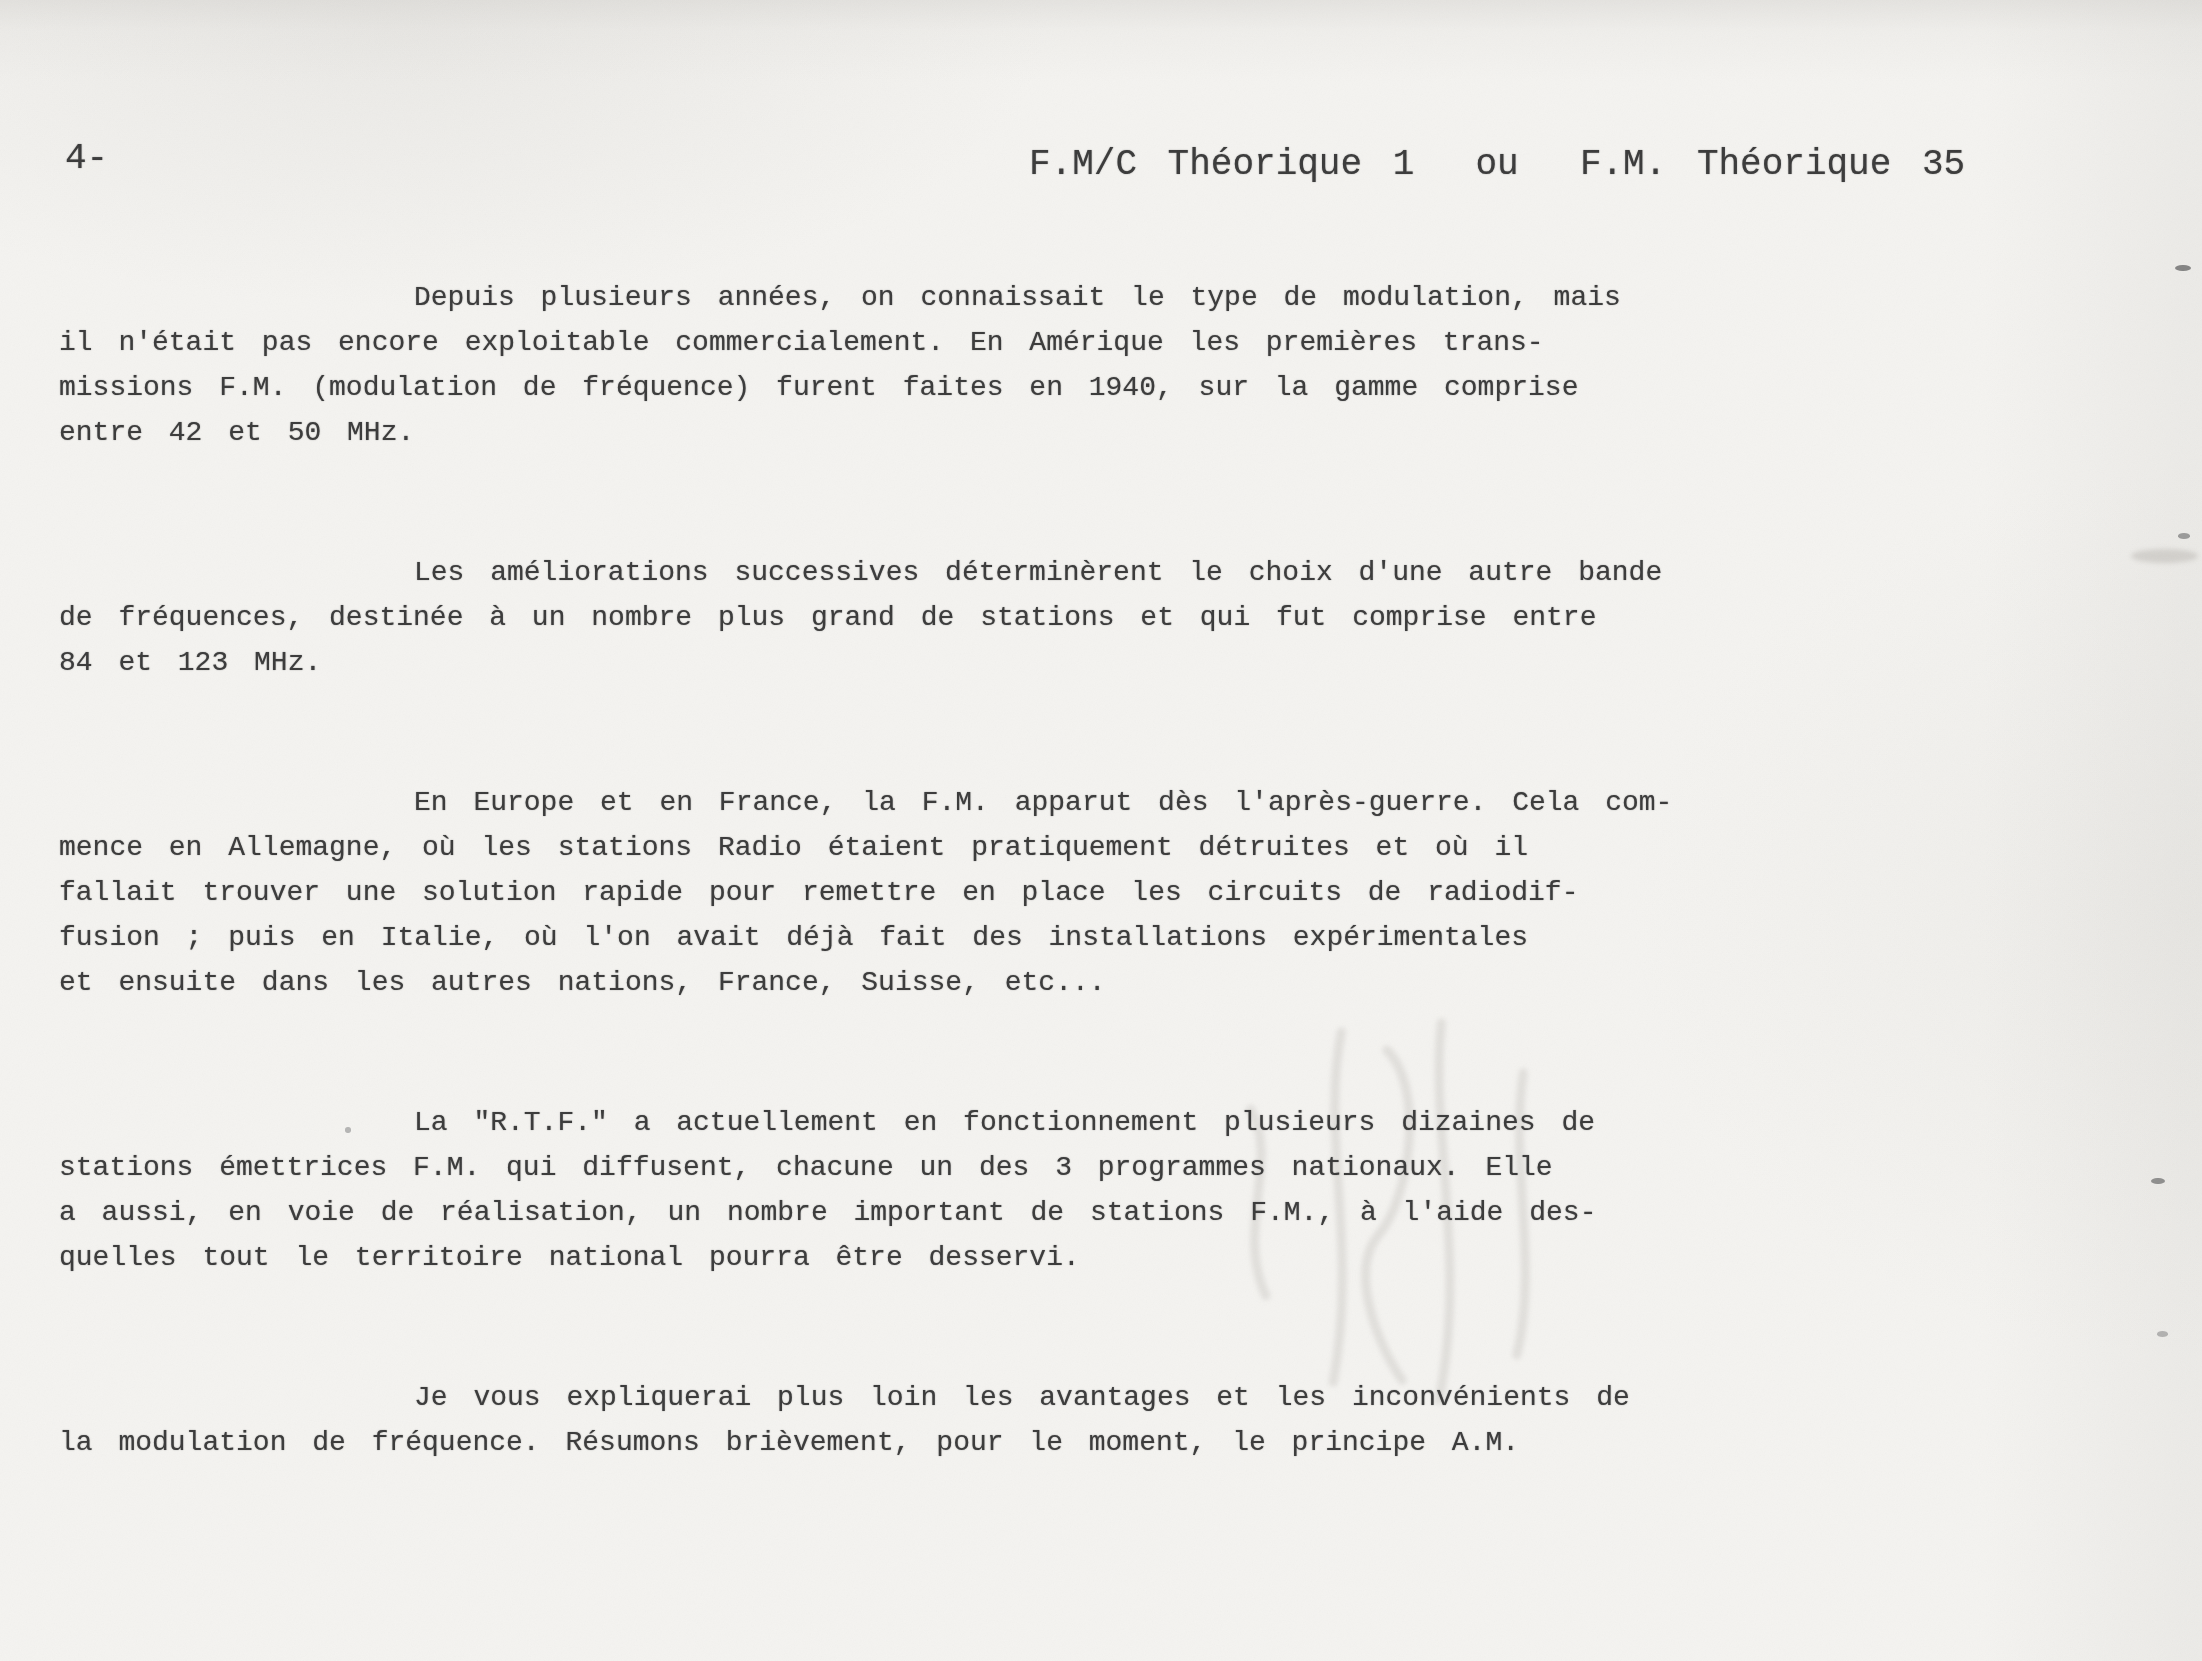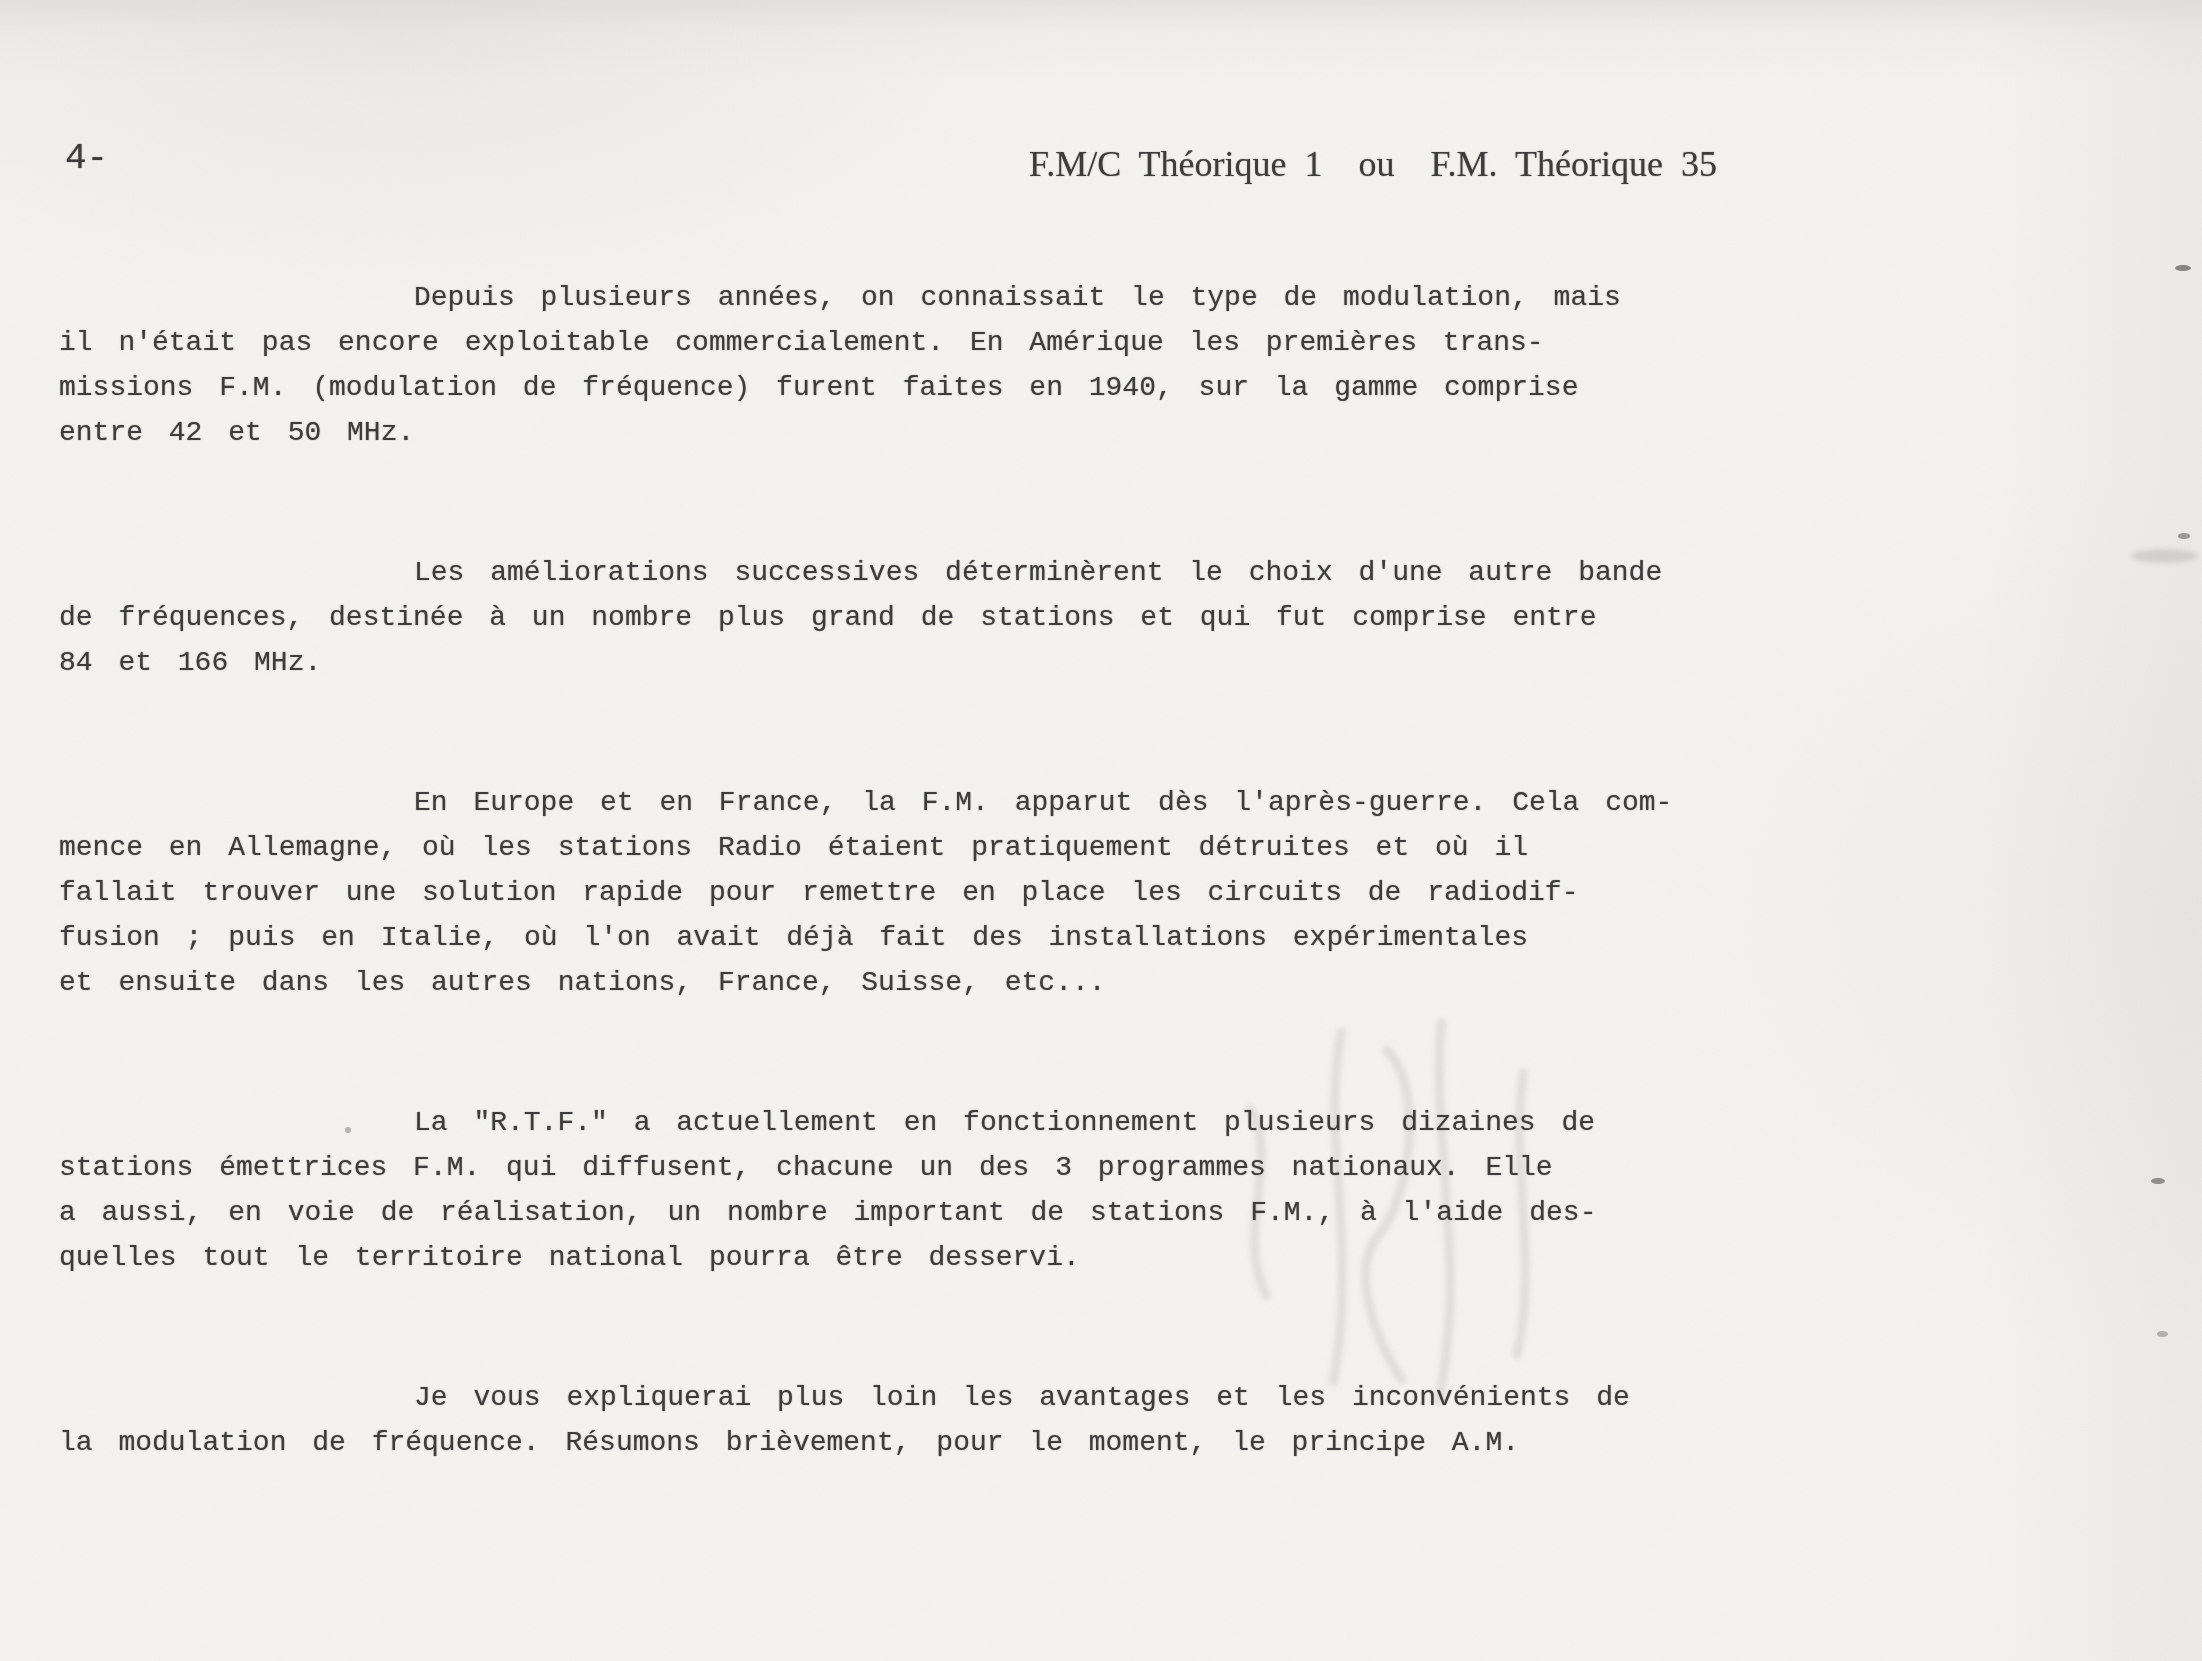--- a/index.html
+++ b/index.html
@@ -20,21 +20,21 @@
   .pageno{
     position:absolute;left:65px;top:136px;
     font-size:36px;line-height:45px;
     text-shadow:0 0 1.3px rgba(45,45,45,0.55);
     word-spacing:9px;white-space:pre;
   }
   .header{
     position:absolute;left:1029px;top:142px;
     font-size:36px;line-height:45px;
     text-shadow:0 0 1.3px rgba(45,45,45,0.55);
-    word-spacing:9px;white-space:pre;font-family:Liberation Serif, serif;
+    word-spacing:9px;white-space:pre;
   }
   .body{
     position:absolute;left:59px;top:275px;width:2091px;
   }
   .para{
     font-size:28px;line-height:45px;
     white-space:pre;
     text-indent:355px;
     word-spacing:9px;
     text-shadow:0 0 1.3px rgba(45,45,45,0.55);
@@ -67,21 +67,21 @@
   <div class="pageno">4-</div>
   <div class="header">F.M/C Théorique 1  ou  F.M. Théorique 35</div>
 
   <div class="body">
       <div class="para">Depuis plusieurs années, on connaissait le type de modulation, mais
 il n'était pas encore exploitable commercialement. En Amérique les premières trans-
 missions F.M. (modulation de fréquence) furent faites en 1940, sur la gamme comprise
 entre 42 et 50 MHz.</div>
       <div class="para">Les améliorations successives déterminèrent le choix d'une autre bande
 de fréquences, destinée à un nombre plus grand de stations et qui fut comprise entre
-84 et 166 MHz.</div>
+84 et 123 MHz.</div>
       <div class="para">En Europe et en France, la F.M. apparut dès l'après-guerre. Cela com-
 mence en Allemagne, où les stations Radio étaient pratiquement détruites et où il
 fallait trouver une solution rapide pour remettre en place les circuits de radiodif-
 fusion ; puis en Italie, où l'on avait déjà fait des installations expérimentales
 et ensuite dans les autres nations, France, Suisse, etc...</div>
       <div class="para">La "R.T.F." a actuellement en fonctionnement plusieurs dizaines de
 stations émettrices F.M. qui diffusent, chacune un des 3 programmes nationaux. Elle
 a aussi, en voie de réalisation, un nombre important de stations F.M., à l'aide des-
 quelles tout le territoire national pourra être desservi.</div>
       <div class="para">Je vous expliquerai plus loin les avantages et les inconvénients de

